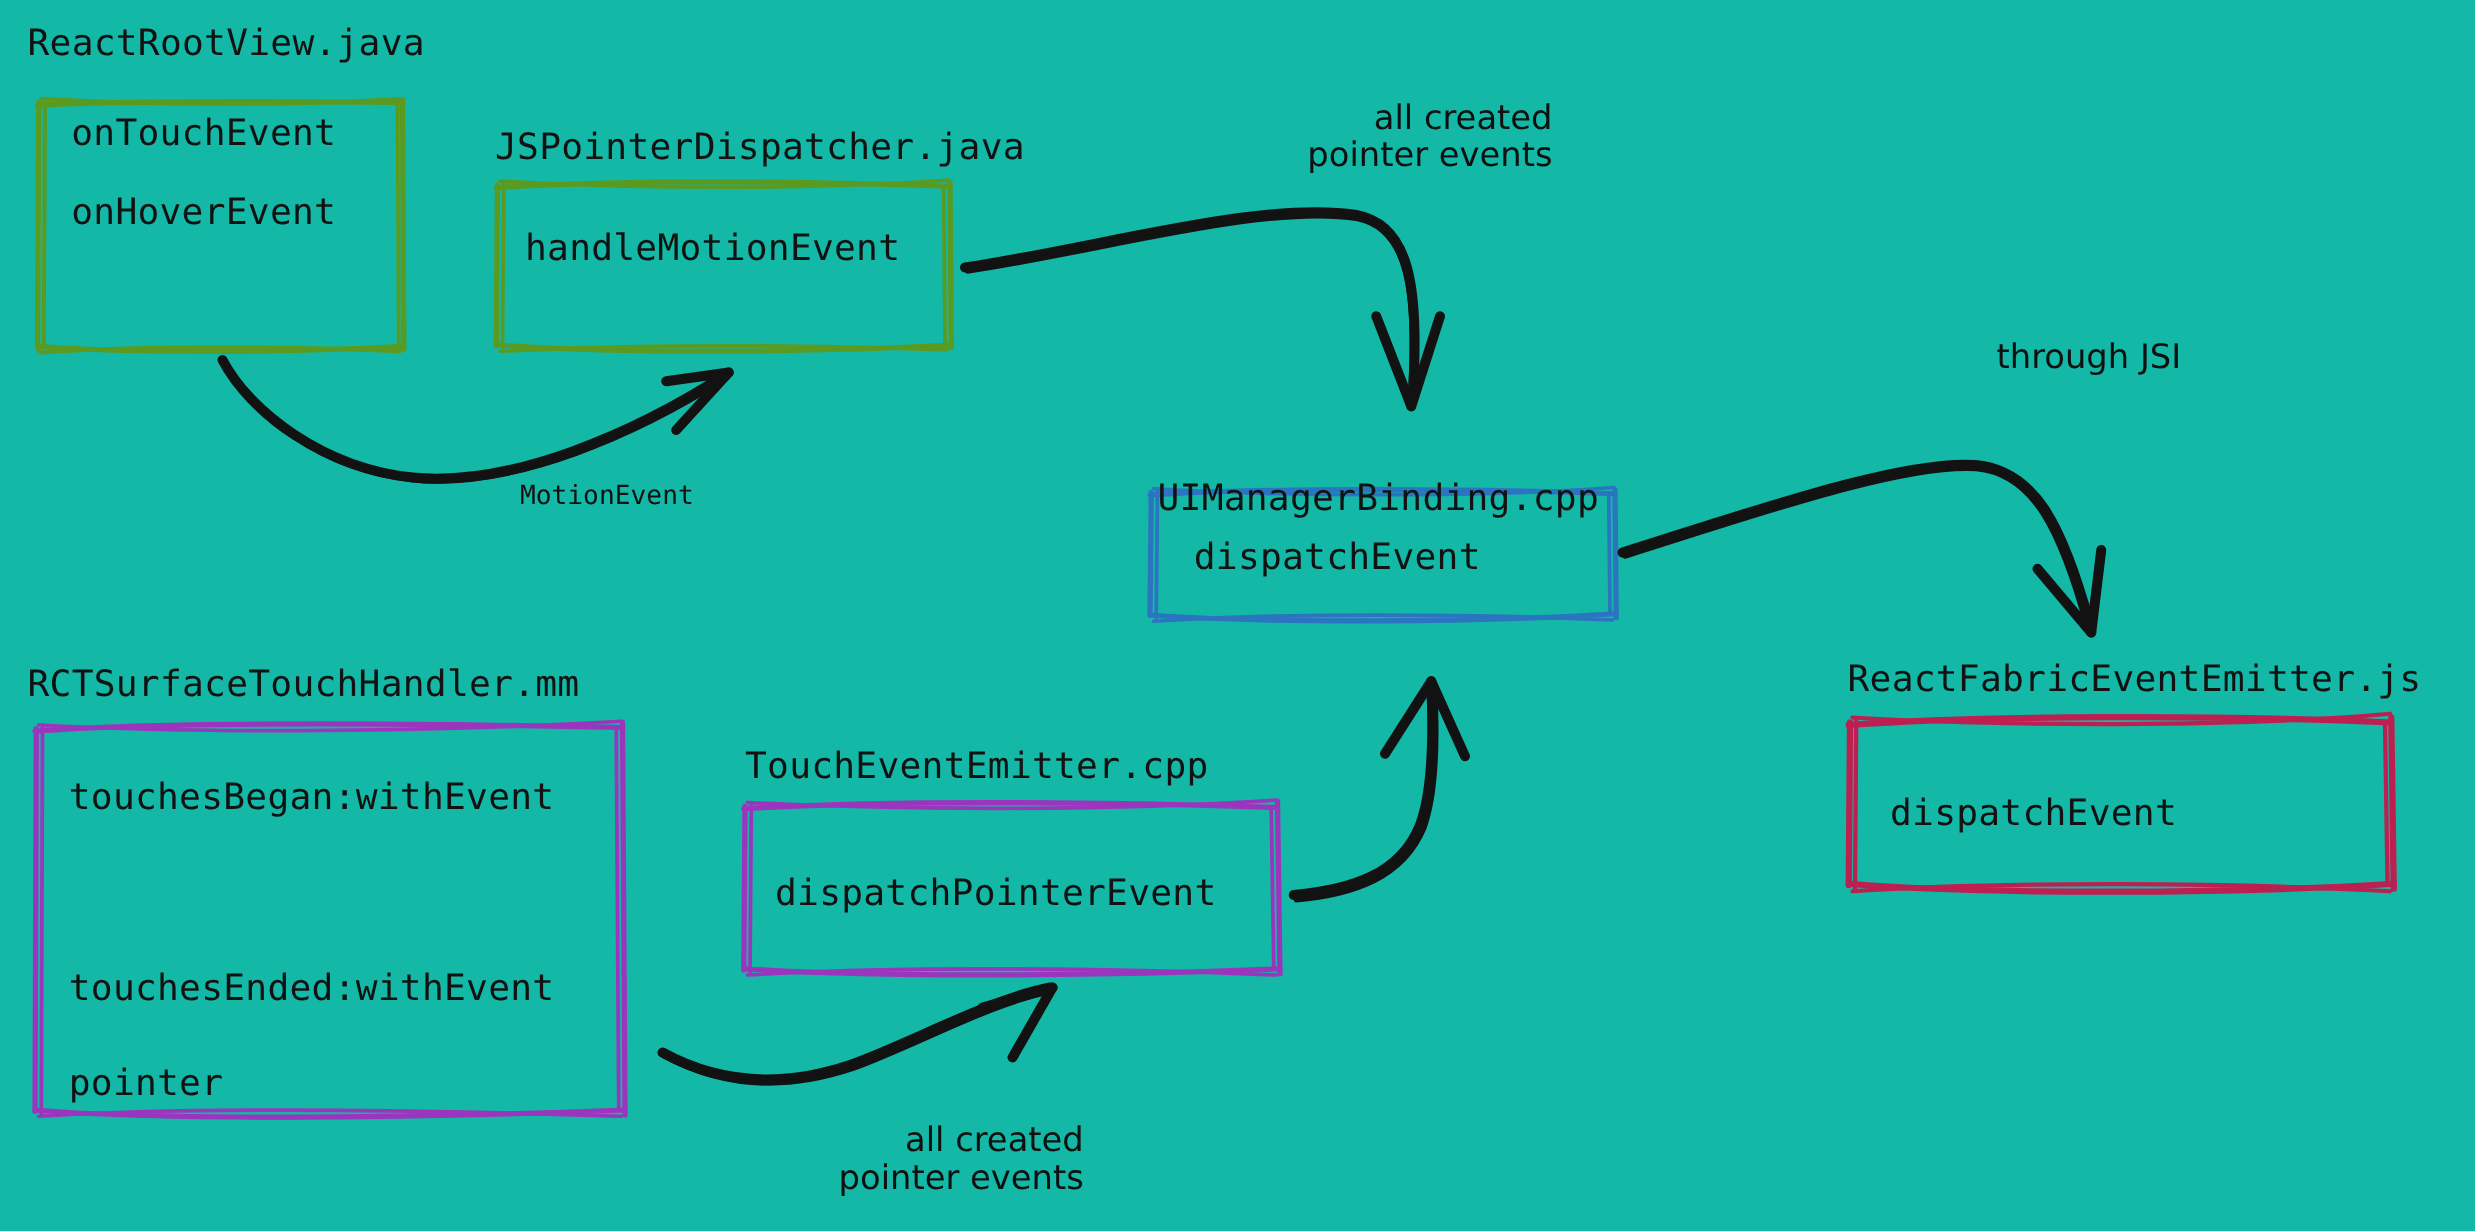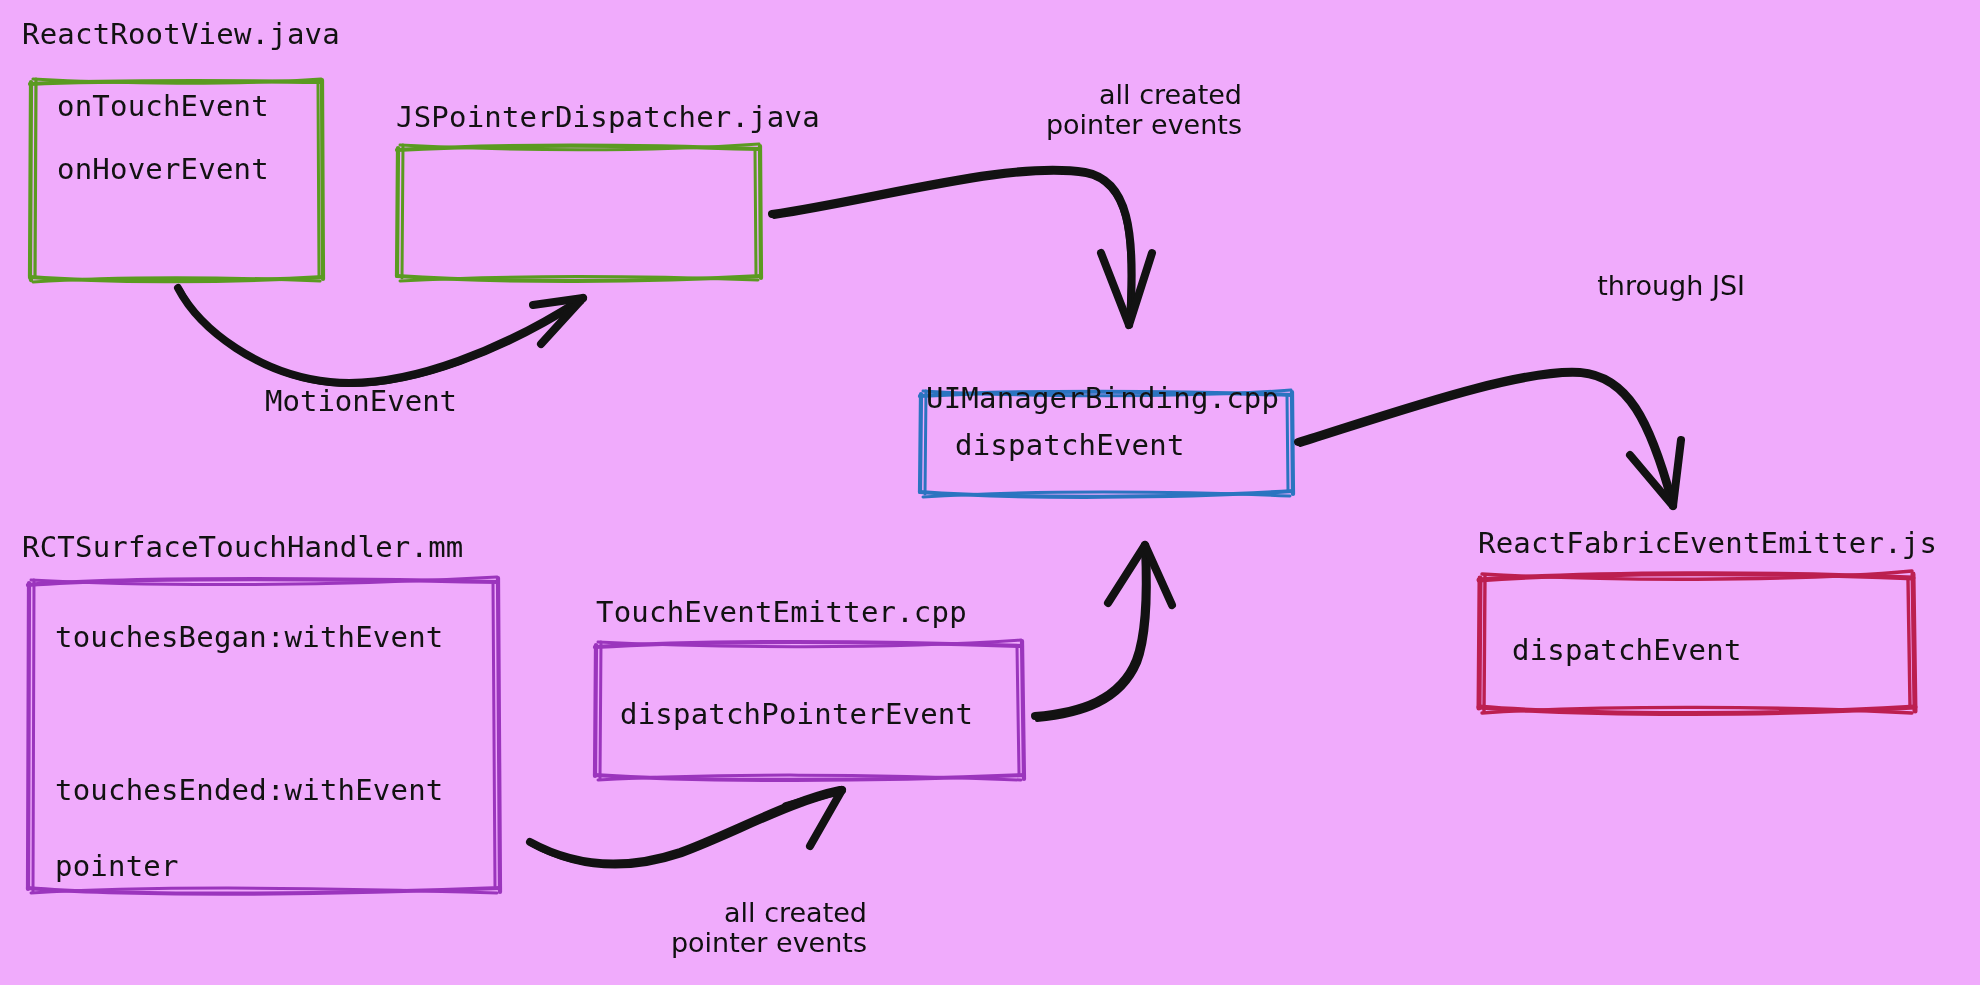--- a/index.html
+++ b/index.html
@@ -5,21 +5,21 @@
 <style>
   html, body {
     margin: 0;
     padding: 0;
     background: #ffffff;
   }
   #stage {
     position: relative;
     width: 1980px;
     height: 985px;
-    background: #f0abfc;
+    background: #14b8a6;
     overflow: hidden;
     font-family: "DejaVu Sans Mono", "Liberation Mono", monospace;
   }
   svg.layer {
     position: absolute;
     left: 0;
     top: 0;
     width: 1980px;
     height: 985px;
     pointer-events: none;
@@ -46,24 +46,24 @@
     font-family: "DejaVu Sans", "Liberation Sans", sans-serif;
     font-size: 27px;
     color: #101010;
     white-space: nowrap;
     text-align: right;
     line-height: 1.12;
   }
   .edge-label-mono {
     position: absolute;
     font-family: "DejaVu Sans Mono", "Liberation Mono", monospace;
-    font-size: 29px;
+    font-size: 21px;
     color: #121212;
     white-space: nowrap;
-    text-align: left;
+    text-align: right;
   }
   .hitbox {
     position: absolute;
     background: transparent;
   }
 </style>
 </head>
 <body>
 
 <div id="stage">
@@ -171,20 +171,21 @@
       <path d="M1172,605 L1145,545" fill="none" stroke="#121212" stroke-width="8" stroke-linecap="round"></path>
     </g>
 
   </svg>
 
   <div class="file-label" style="left:22px; top:17px;">ReactRootView.java</div>
   <div class="box-text" style="left:57px; top:89px;">onTouchEvent</div>
   <div class="box-text" style="left:57px; top:152px;">onHoverEvent</div>
 
   <div class="file-label" style="left:396px; top:100px;">JSPointerDispatcher.java</div>
+  <div class="box-text" style="left:420px; top:181px;">handleMotionEvent</div>
 
   <div class="file-label" style="left:926px; top:333px;margin-top:48px;">UIManagerBinding.cpp</div>
   <div class="box-text" style="left:955px; top:428px;">dispatchEvent</div>
 
   <div class="file-label" style="left:1478px; top:526px;">ReactFabricEventEmitter.js</div>
   <div class="box-text" style="left:1512px; top:633px;">dispatchEvent</div>
 
   <div class="file-label" style="left:22px; top:530px;">RCTSurfaceTouchHandler.mm</div>
   <div class="box-text" style="left:55px; top:620px;">touchesBegan:withEvent</div>
   <div class="box-text" style="left:55px; top:773px;">touchesEnded:withEvent</div>

